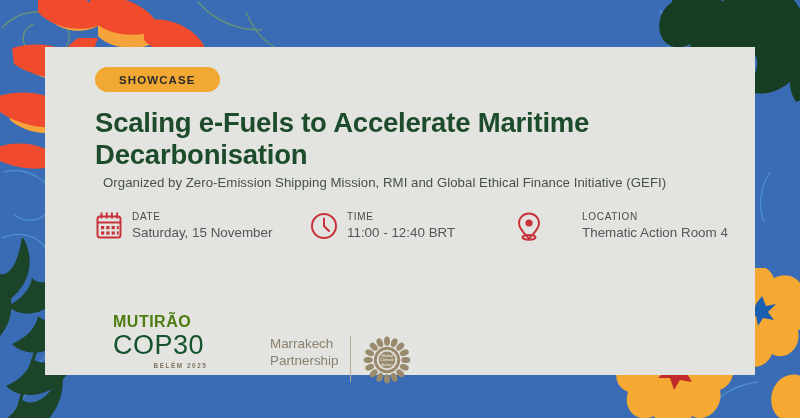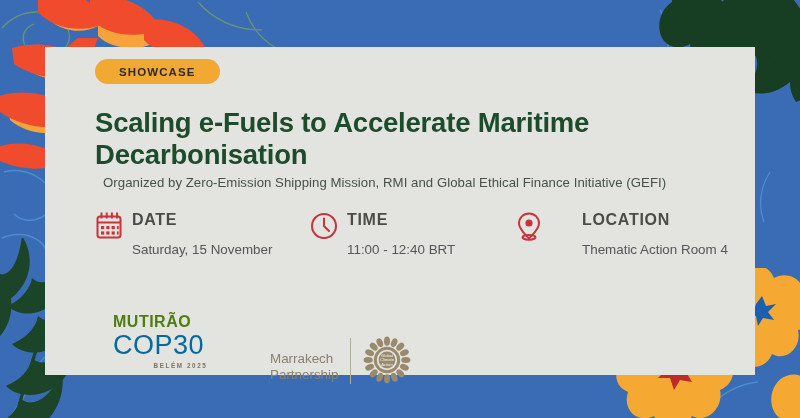--- a/index.html
+++ b/index.html
@@ -24,21 +24,21 @@
     position: absolute;
     left: 45px; top: 47px;
     width: 710px; height: 328px;
     background: #e3e3df;
     z-index: 5;
   }
 
   
   #showcase-badge {
     position: absolute;
-    left: 50px; top: 12px;
+    left: 50px; top: 20px;
     height: 25px;
     padding: 7px 24px;
     background: #f2a933;
     border-radius: 13px;
     display: flex; align-items: center; justify-content: center;
     font-size: 11.5px;
     font-weight: bold;
     letter-spacing: 1.1px;
     color: #2b2b2b;
   }
@@ -72,25 +72,25 @@
     display: flex;
     align-items: flex-start;
   }
   .detail-item { display: flex; align-items: flex-start; gap: 9px; }
   .detail-item.date     { width: 215px; }
   .detail-item.time     { width: 205px; }
   .detail-item.location { width: 220px; gap: 39px; }
   .detail-icon { width: 28px; height: 30px; flex: 0 0 28px; margin-top: 1px; }
   .detail-text { padding-top: 1px; }
   .detail-label {
-    font-size: 16px;
-    font-weight: bold;
+    font-size: 10px;
+    font-weight: normal;
     letter-spacing: 0.7px;
     color: #4b4b47;
-    margin-bottom: 13px;
+    margin-bottom: 3px;
   }
   .detail-value {
     font-size: 13.4px;
     color: #53565a;
   }
 
   
   #logos {
     position: absolute;
     left: 68px; top: 252px;
@@ -102,34 +102,34 @@
     font-weight: bold;
     letter-spacing: 0.5px;
     color: #4d7c0f;
     line-height: 1;
     font-stretch: condensed;
   }
   .cop-cop30 {
     font-size: 27px;
     font-weight: normal;
     letter-spacing: 0.5px;
-    color: #0369a1;
+    color: #14532d;
     line-height: 1.05;
     margin-top: 1px;
   }
   .cop-belem {
     font-size: 6.3px;
     letter-spacing: 1.6px;
     color: #7d7261;
     text-align: center;
     margin-top: 3px;
     font-weight: bold;
   }
   #mp-block {
-    display: flex; align-items: flex-end;
+    display: flex; align-items: flex-start;
     margin-left: 22px;
     margin-top: 37px;
   }
   #mp-text {
     font-size: 13.4px;
     line-height: 1.24;
     color: #8a8070;
     padding-right: 12px;
   }
   #mp-divider {

